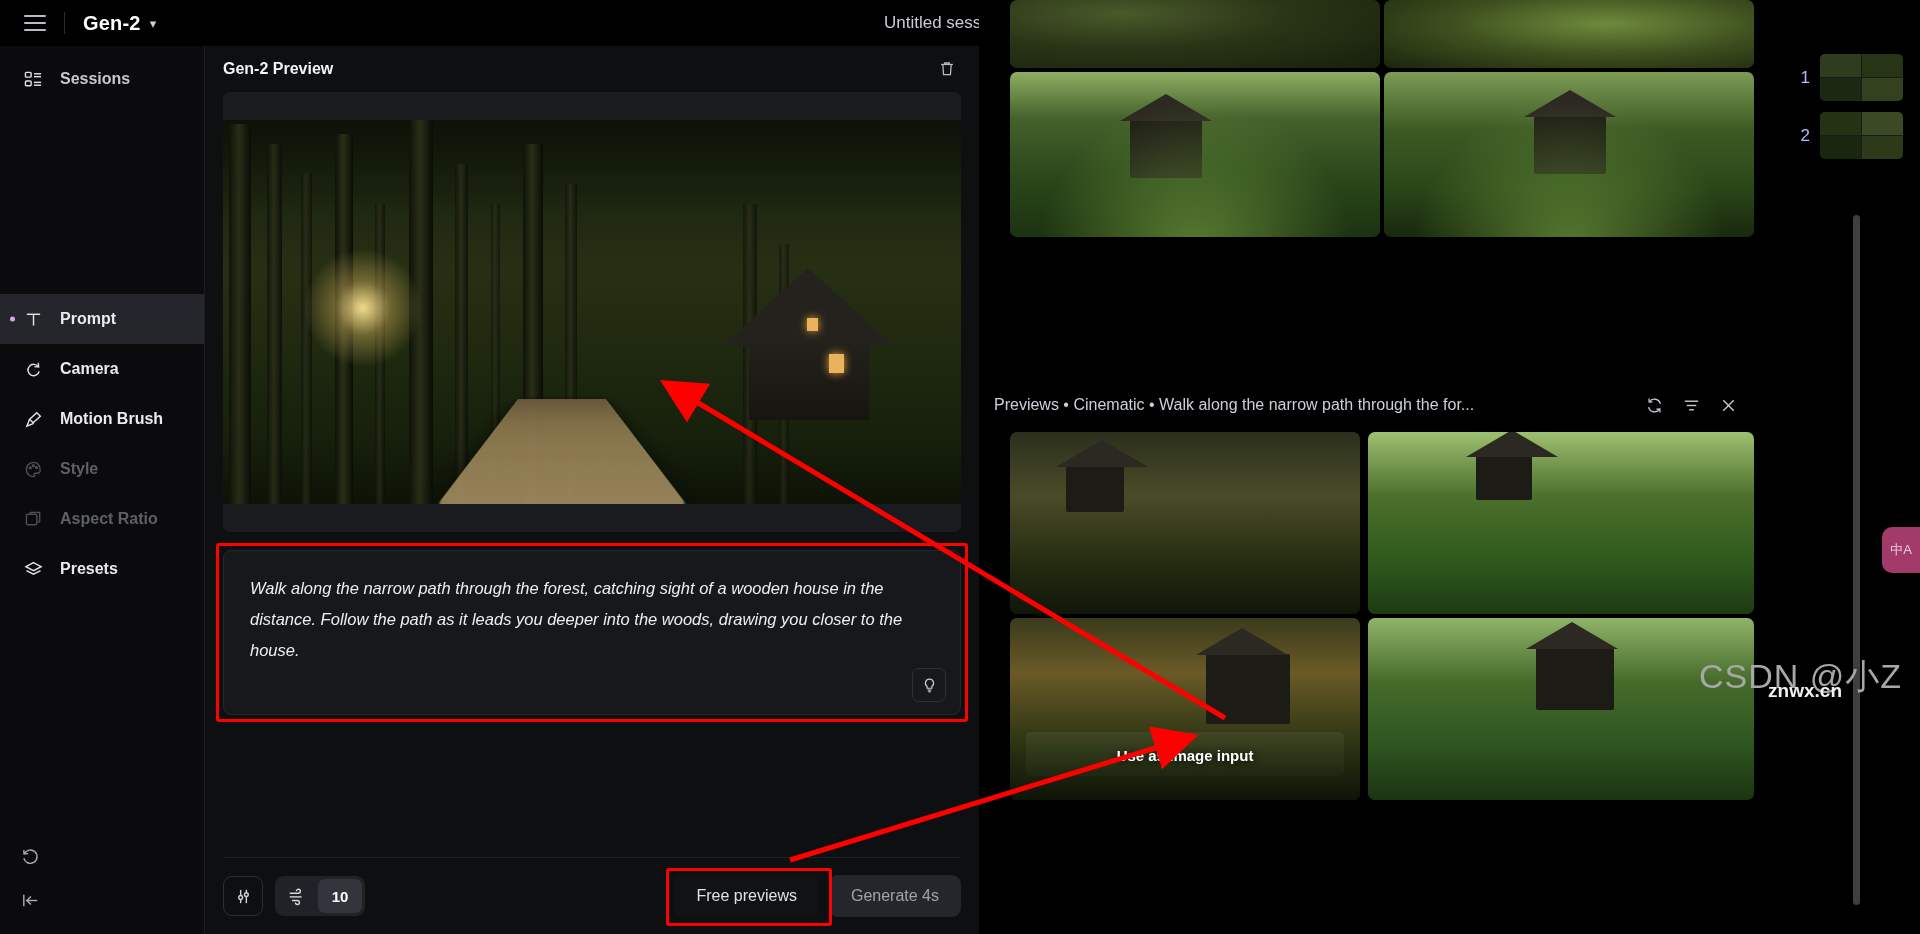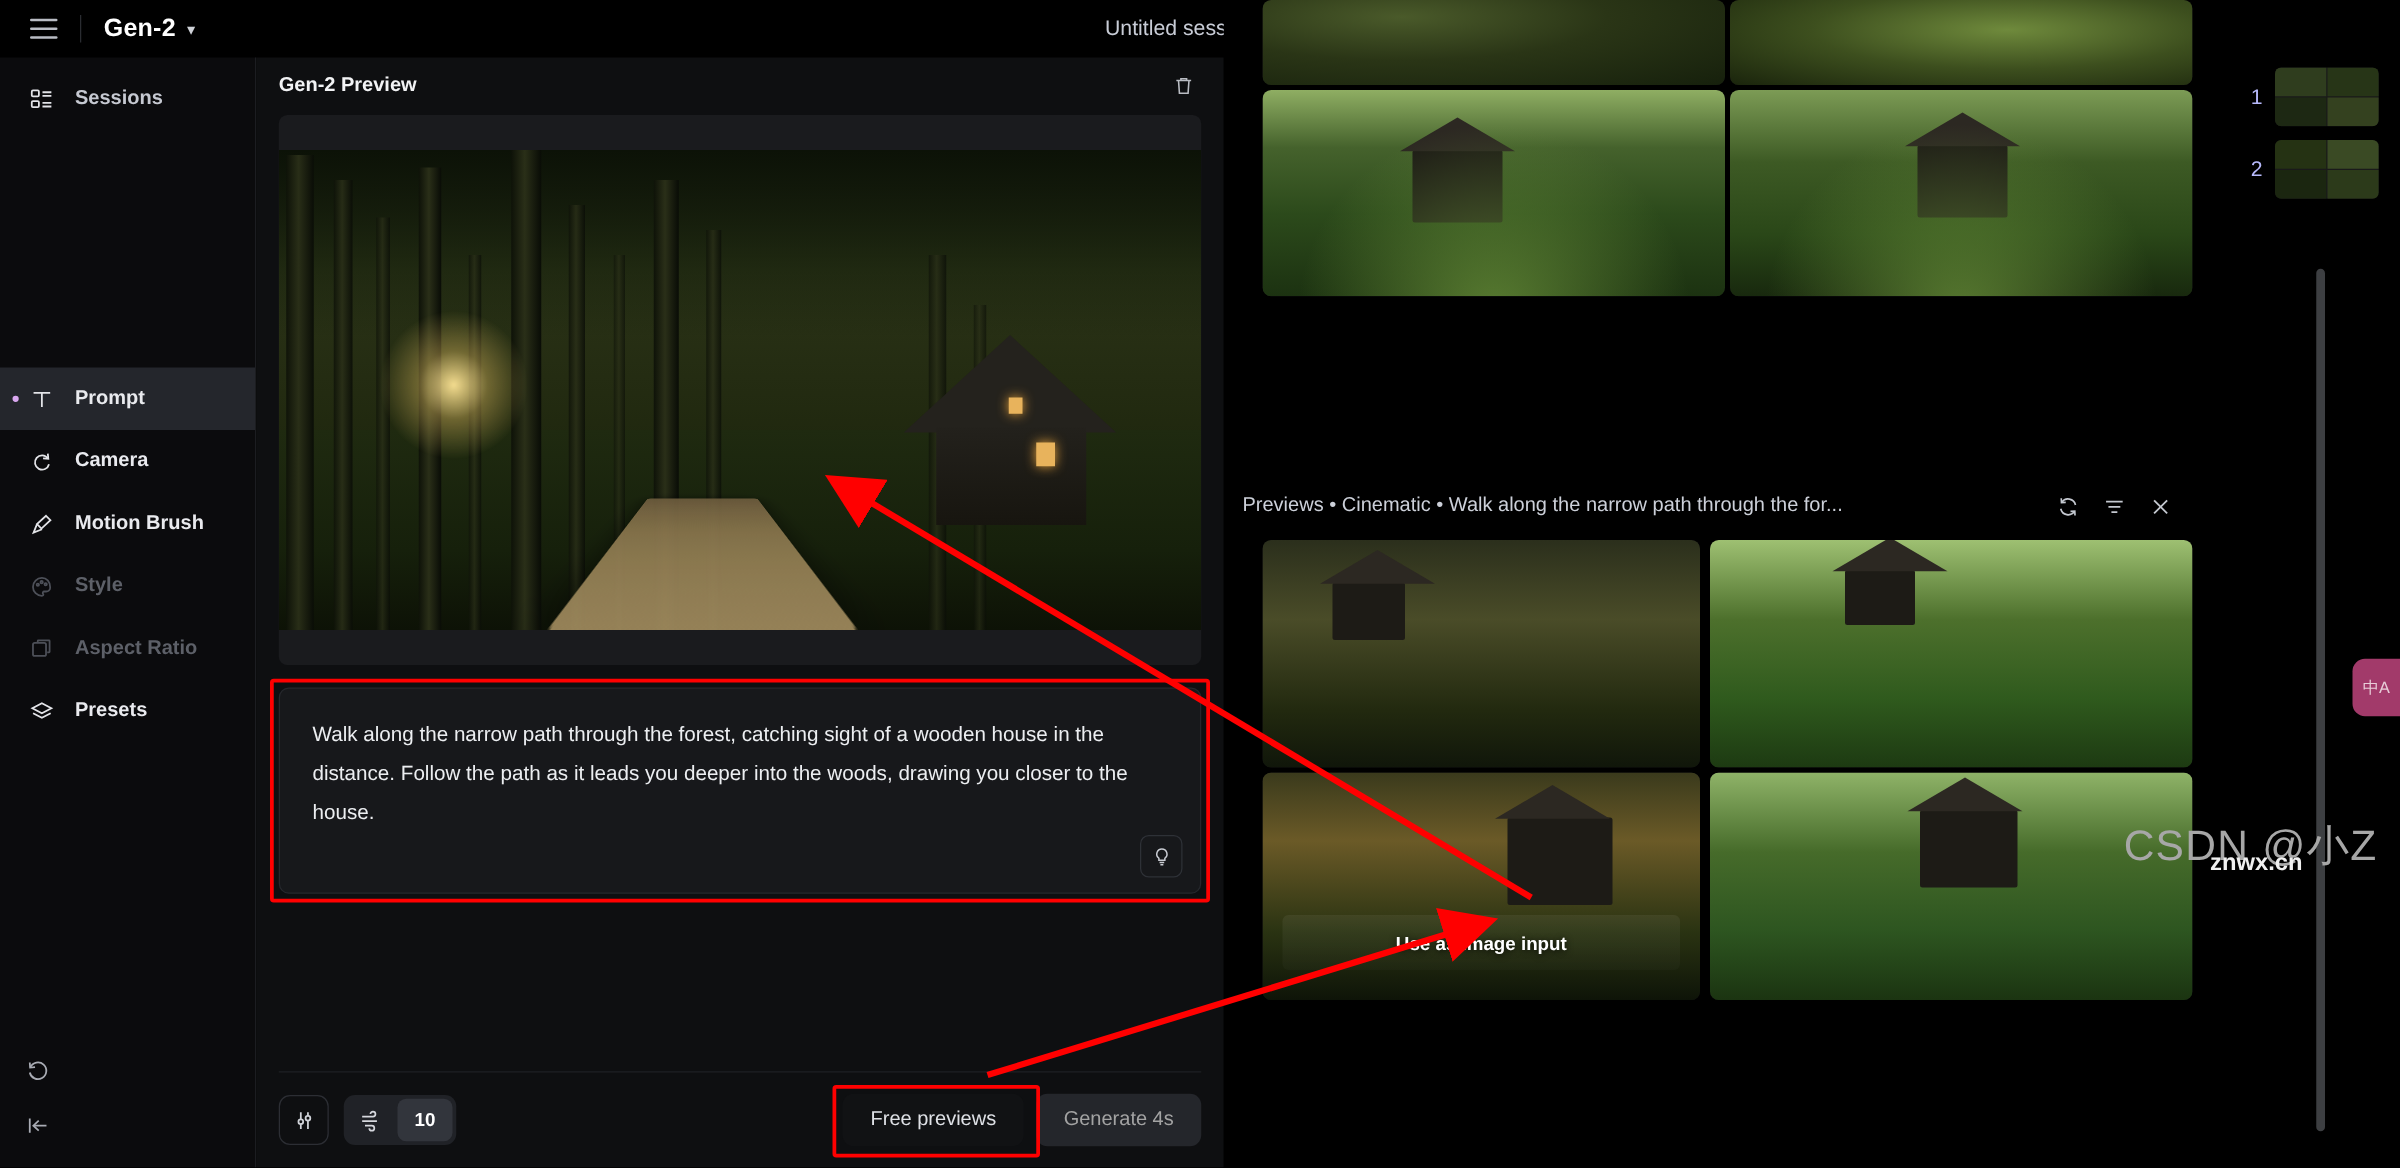--- a/index.html
+++ b/index.html
@@ -106,21 +106,21 @@
   .cabin .body { position:absolute; top: 74px; left: 16px; width: 120px; height: 78px;
     background: linear-gradient(180deg,#23211c,#17150f); }
   .cabin .win { position:absolute; width: 15px; height: 19px; background:#e8b35c; box-shadow:0 0 9px #e8a43c;}
 
   .prompt-wrap { margin: 18px 18px 0; position: relative; }
   .prompt-outline {
     position:absolute; inset: -7px; border: 3px solid #f00; border-radius: 3px; pointer-events:none;
   }
   .prompt-box {
     background: #17181b; border: 1px solid #26282d; border-radius: 8px;
-    height: 165px; padding: 22px 26px; position: relative;
+    height: 165px; padding: 22px 26px; position: relative; font-style: italic;
   }
   .prompt-text { font-size: 16.5px; line-height: 31px; color: #eceef1; }
   .bulb {
     position:absolute; right: 14px; bottom: 12px; width: 34px; height: 34px;
     border: 1px solid #2e3137; border-radius: 7px; display:flex; align-items:center;
     justify-content:center; cursor:pointer; color:#c9ccd3;
   }
   .center-sep { position:absolute; left: 18px; right: 18px; bottom: 76px; height:1px; background:#1e2024;}
   .bottombar {
     position:absolute; left: 0; right: 0; bottom: 0; height: 76px;

